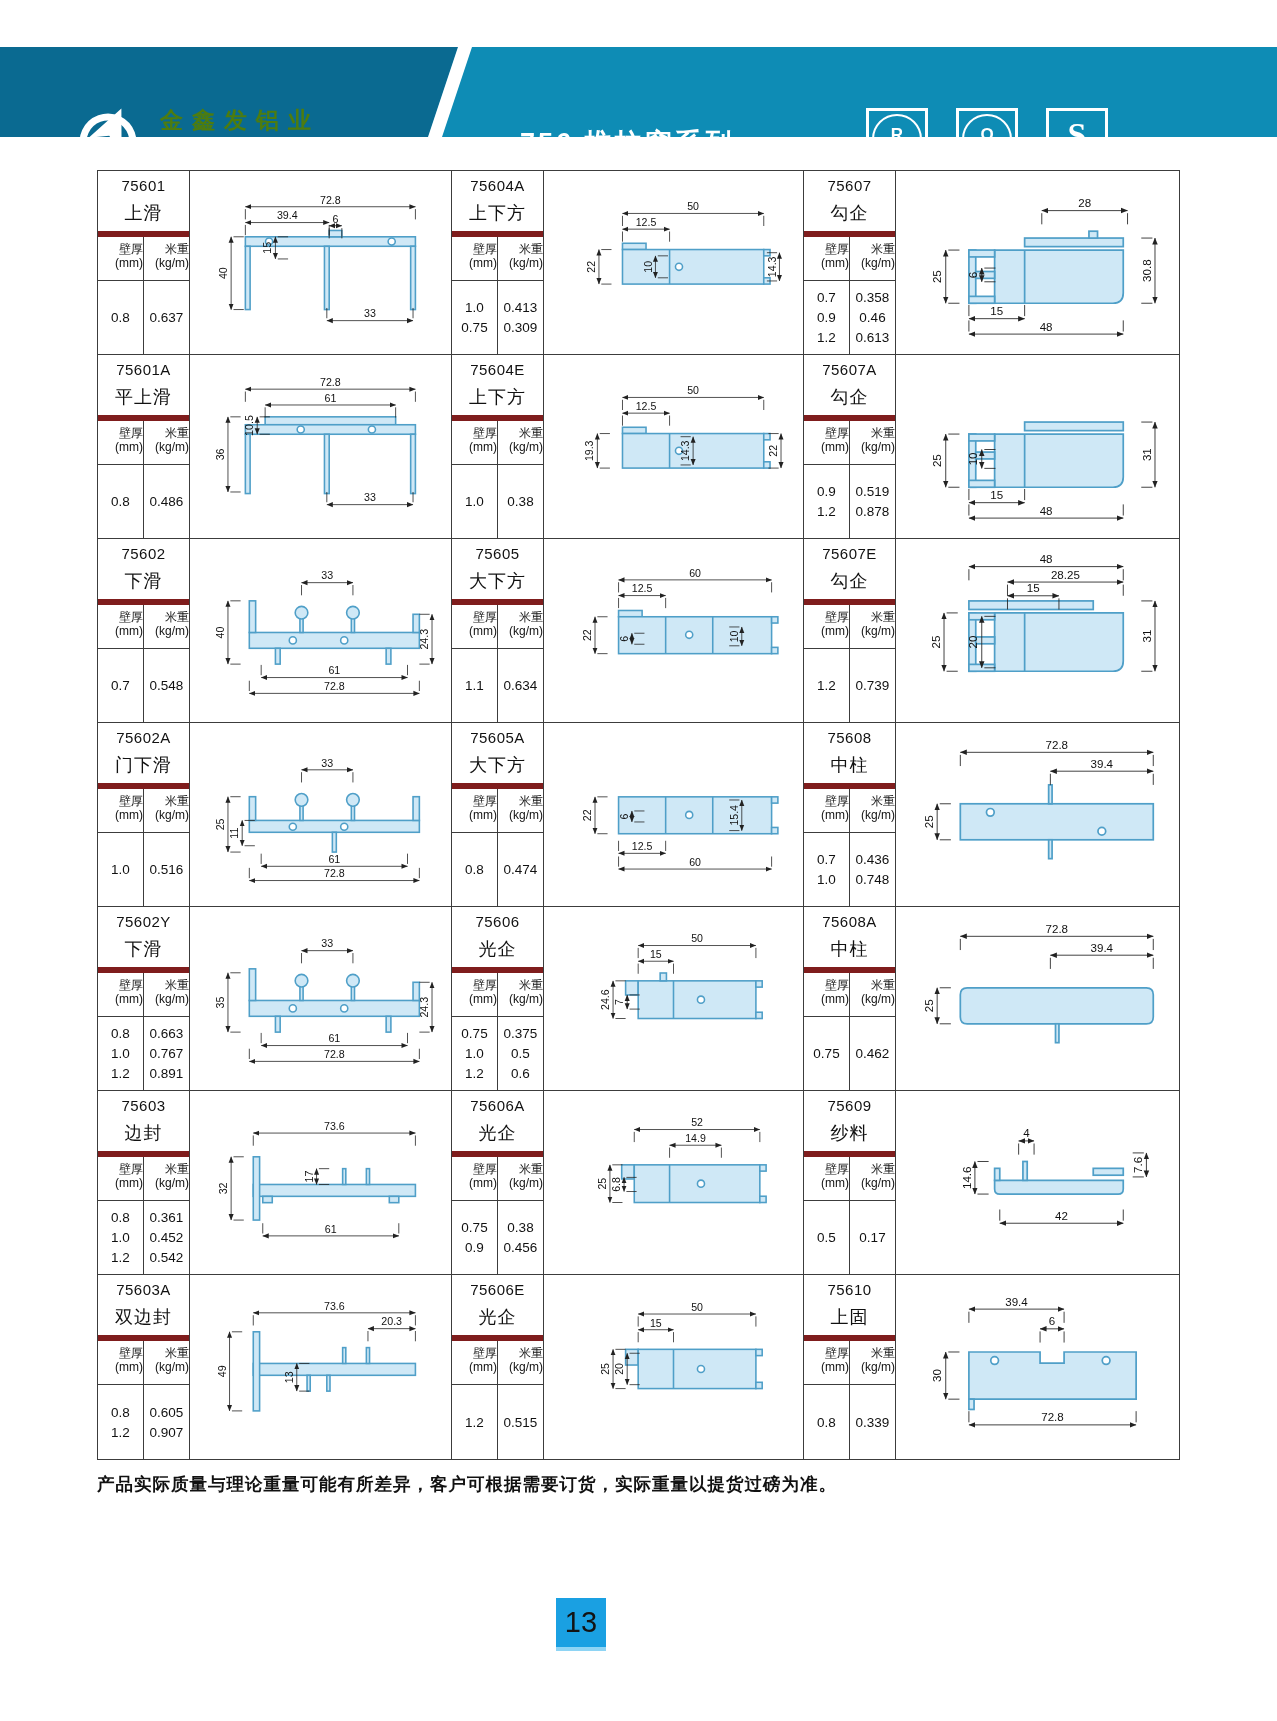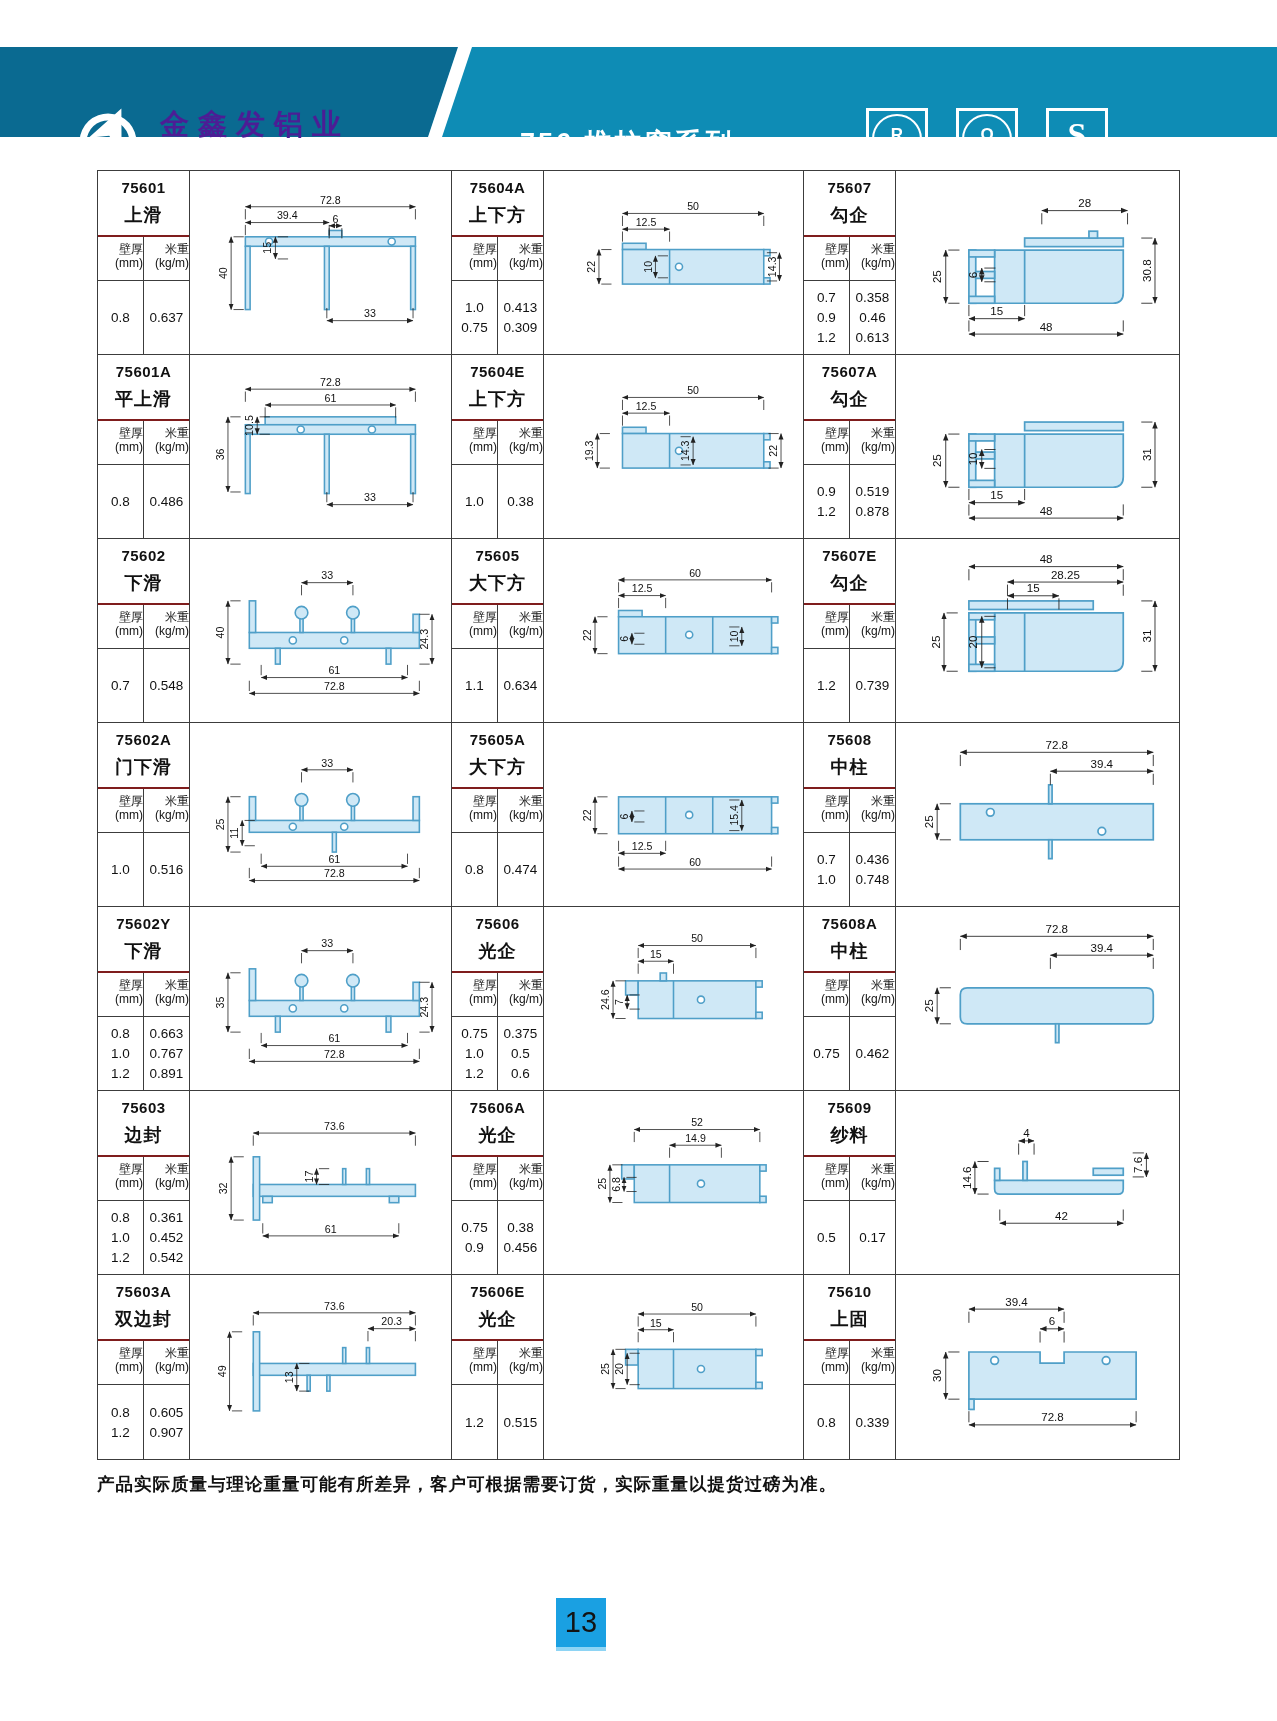--- a/index.html
+++ b/index.html
@@ -7,21 +7,21 @@
               font-family:"Liberation Sans", sans-serif; color:#111; position:relative; }
 
   
   .hdr-band { position:absolute; top:47px; left:0; width:1277px; height:90px; }
   .hdr-right { position:absolute; inset:0; }
   .hdr-dark  { position:absolute; top:0; bottom:0; left:0; width:470px;
                clip-path:polygon(0 0, 458px 0, 428px 100%, 0 100%); }
   .hdr-stripe{ position:absolute; top:0; bottom:0; left:0; width:480px;
                clip-path:polygon(458px 0, 472px 0, 442px 100%, 428px 100%); background:#fff; }
   .logo { position:absolute; left:74px; top:57px; width:72px; height:70px; }
-  .co-cn { position:absolute; left:160px; top:58px; color:#4c1d95; font-size:29px; font-weight:bold; letter-spacing:9px; white-space:nowrap; }
+  .co-cn { position:absolute; left:160px; top:58px; color:#4d7c0f; font-size:23px; font-weight:bold; letter-spacing:9px; white-space:nowrap; }
   .co-en { position:absolute; left:162px; top:96px; color:#fff; font-size:14.5px; font-weight:bold; letter-spacing:1.5px; white-space:nowrap; }
   .series { position:absolute; left:520px; top:78px; color:#fff; font-size:27px; font-weight:bold; letter-spacing:3px; white-space:nowrap; }
   .dl-arrow { position:absolute; left:742px; top:135px; color:#fff; font-size:24px; }
   .badges { position:absolute; left:866px; top:61px; display:flex; gap:28px; }
   .badge { width:62px; height:62px; border:3px solid #fff; display:flex; align-items:center; justify-content:center; }
   .badge .circ { width:50px; height:50px; border:2.5px solid #fff; border-radius:50%;
                  display:flex; flex-direction:column; align-items:center; justify-content:center; color:#fff; }
   .badge .circ .ltr { font-size:17px; font-weight:bold; line-height:1; }
   .badge .circ .sub { font-size:8px; font-weight:bold; line-height:1; margin-top:2px; }
   .badge.qs { flex-direction:column; }
@@ -30,22 +30,22 @@
 
   
   .grid { position:absolute; left:97px; top:170px; width:1083px; border:1px solid #3c3c3c; }
   .row { display:flex; height:184px; border-bottom:1px solid #3c3c3c; }
   .row:last-child { border-bottom:none; }
   .cellwrap { display:flex; border-right:1px solid #3c3c3c; height:100%; }
   .row .cellwrap:nth-child(1){ width:354px; }
   .row .cellwrap:nth-child(2){ width:352px; }
   .row .cellwrap:nth-child(3){ flex:1; border-right:none; }
   .info { width:92px; border-right:1px solid #3c3c3c; display:flex; flex-direction:column; flex:none; }
-  .ttl { height:66px; border-bottom:2px solid #7f1d1d; display:flex; flex-direction:column;
-         align-items:center; justify-content:center; gap:7px;font-weight:bold; }
+  .ttl { height:66px; border-bottom:6px solid #7f1d1d; display:flex; flex-direction:column;
+         align-items:center; justify-content:center; gap:7px; }
   .model { font-size:15px; letter-spacing:0.5px; }
   .pname { font-size:18px; letter-spacing:1px; }
   .ihdr { height:44px; border-bottom:1px solid #3c3c3c; display:flex; }
   .ihdr > div { flex:1; text-align:right; font-size:12px; line-height:1.15; padding-top:6px; }
   .ihdr > div:first-child { border-right:1px solid #3c3c3c; }
   .vals { flex:1; display:flex; }
   .vals > div { flex:1; display:flex; flex-direction:column; align-items:center; justify-content:center;
                 gap:5px; font-size:13.5px; }
   .vals > div:first-child { border-right:1px solid #3c3c3c; }
   .draw { flex:1; position:relative; }

